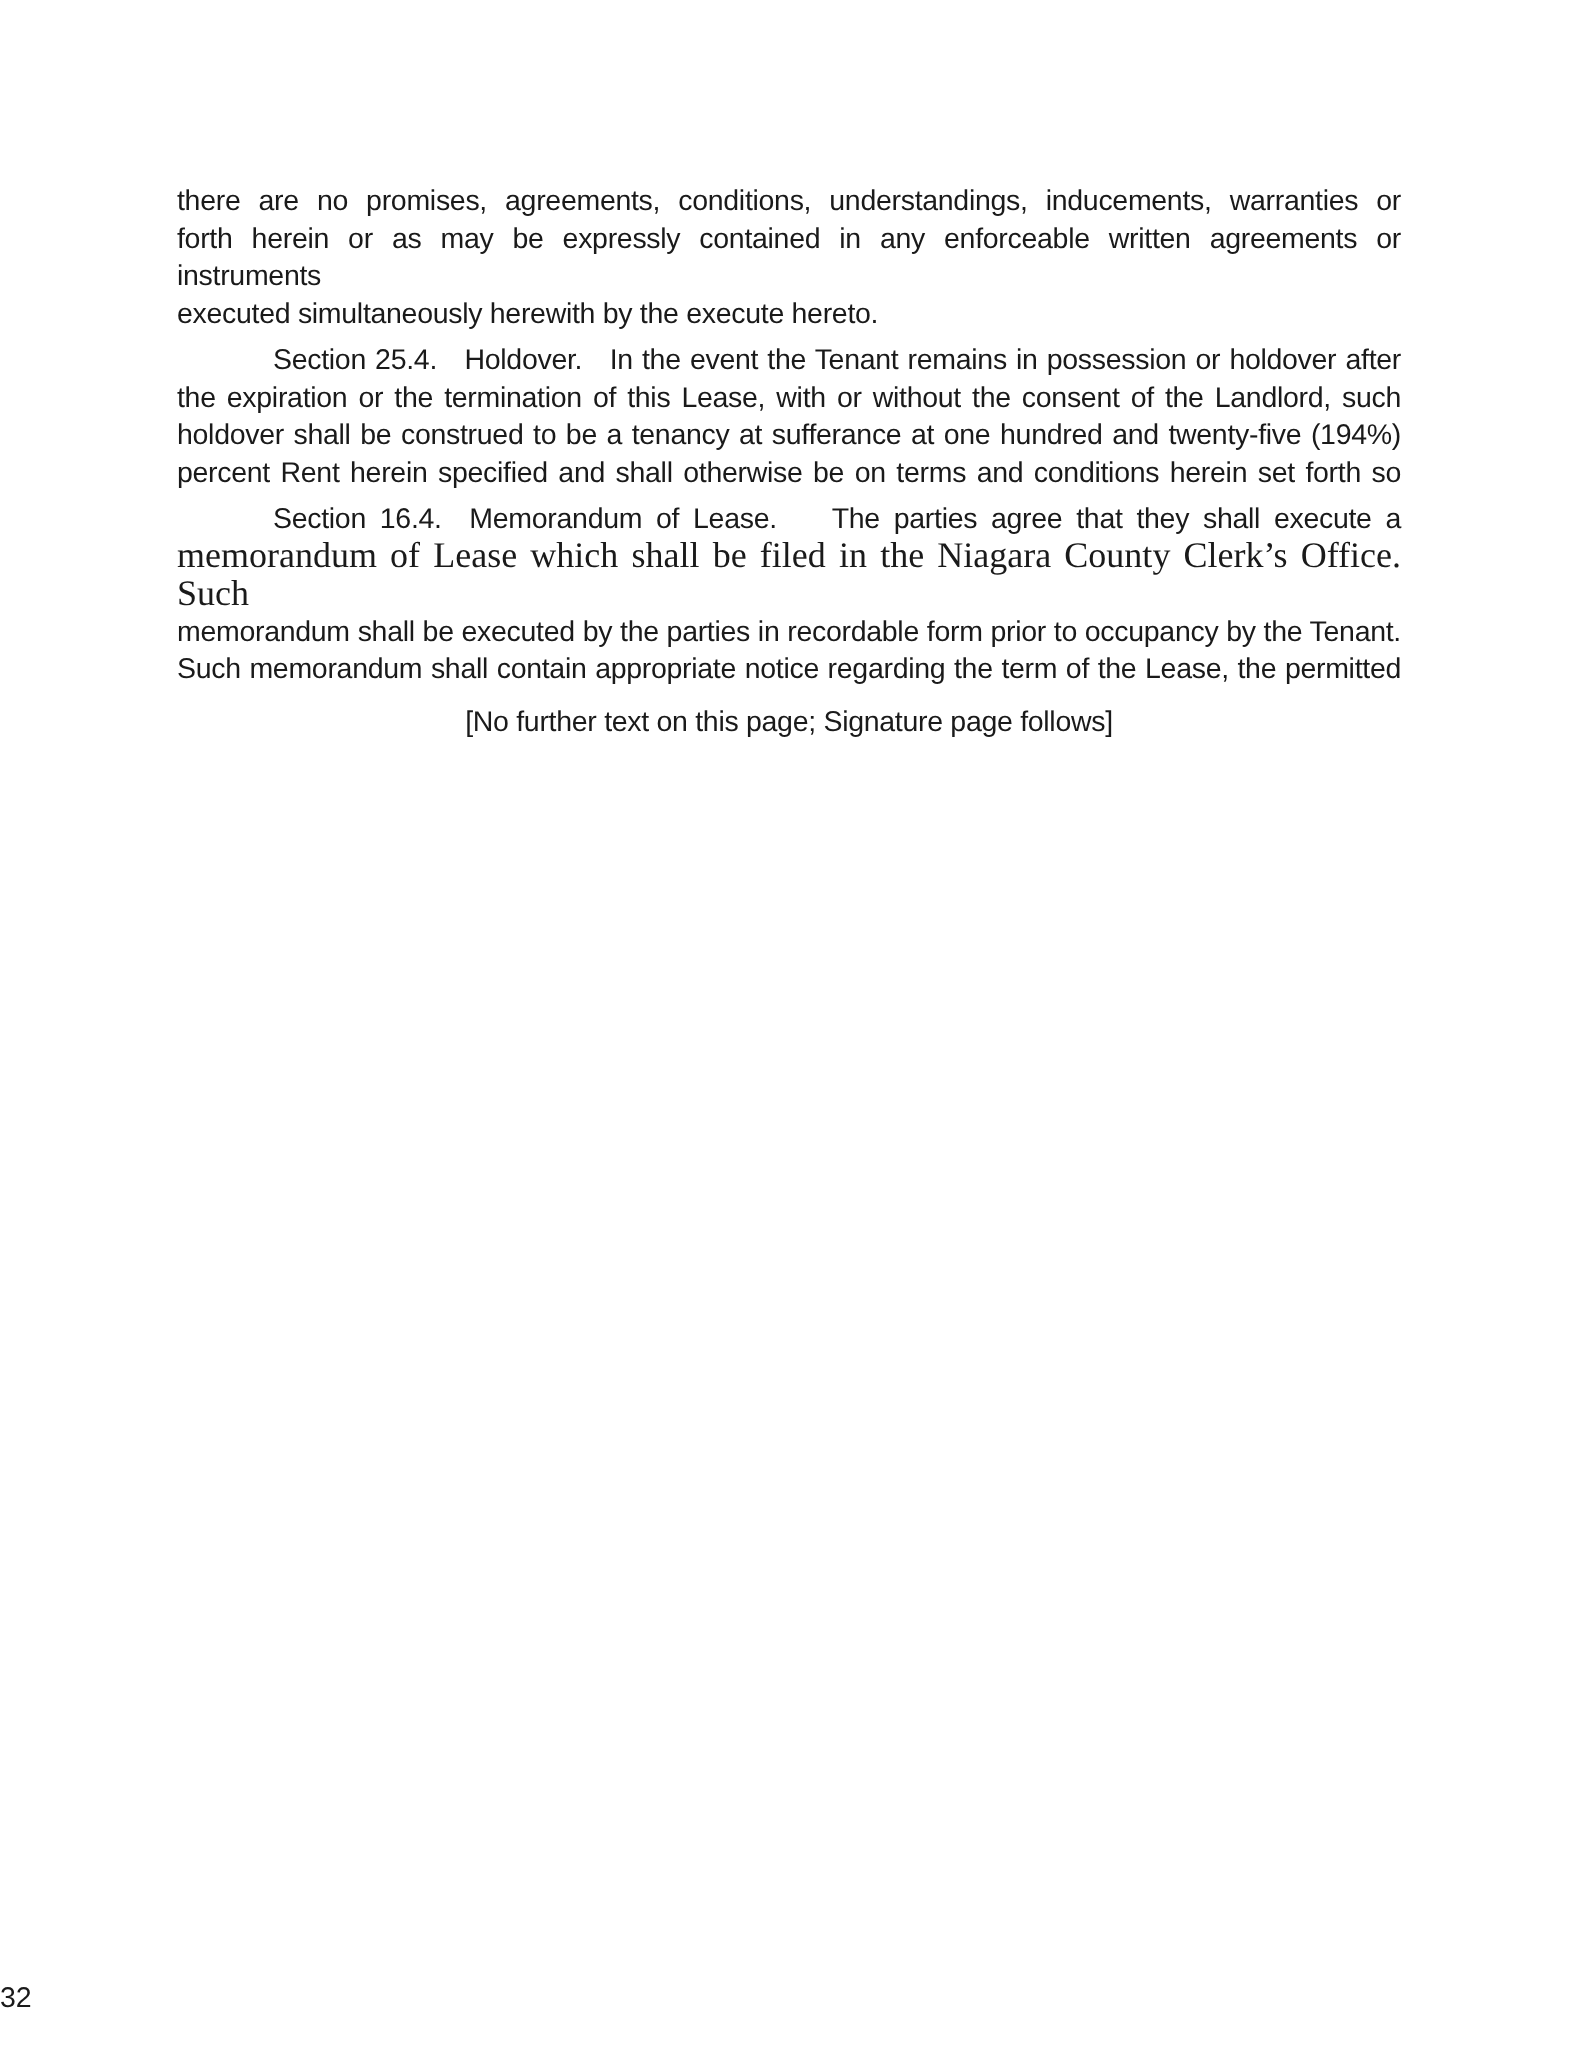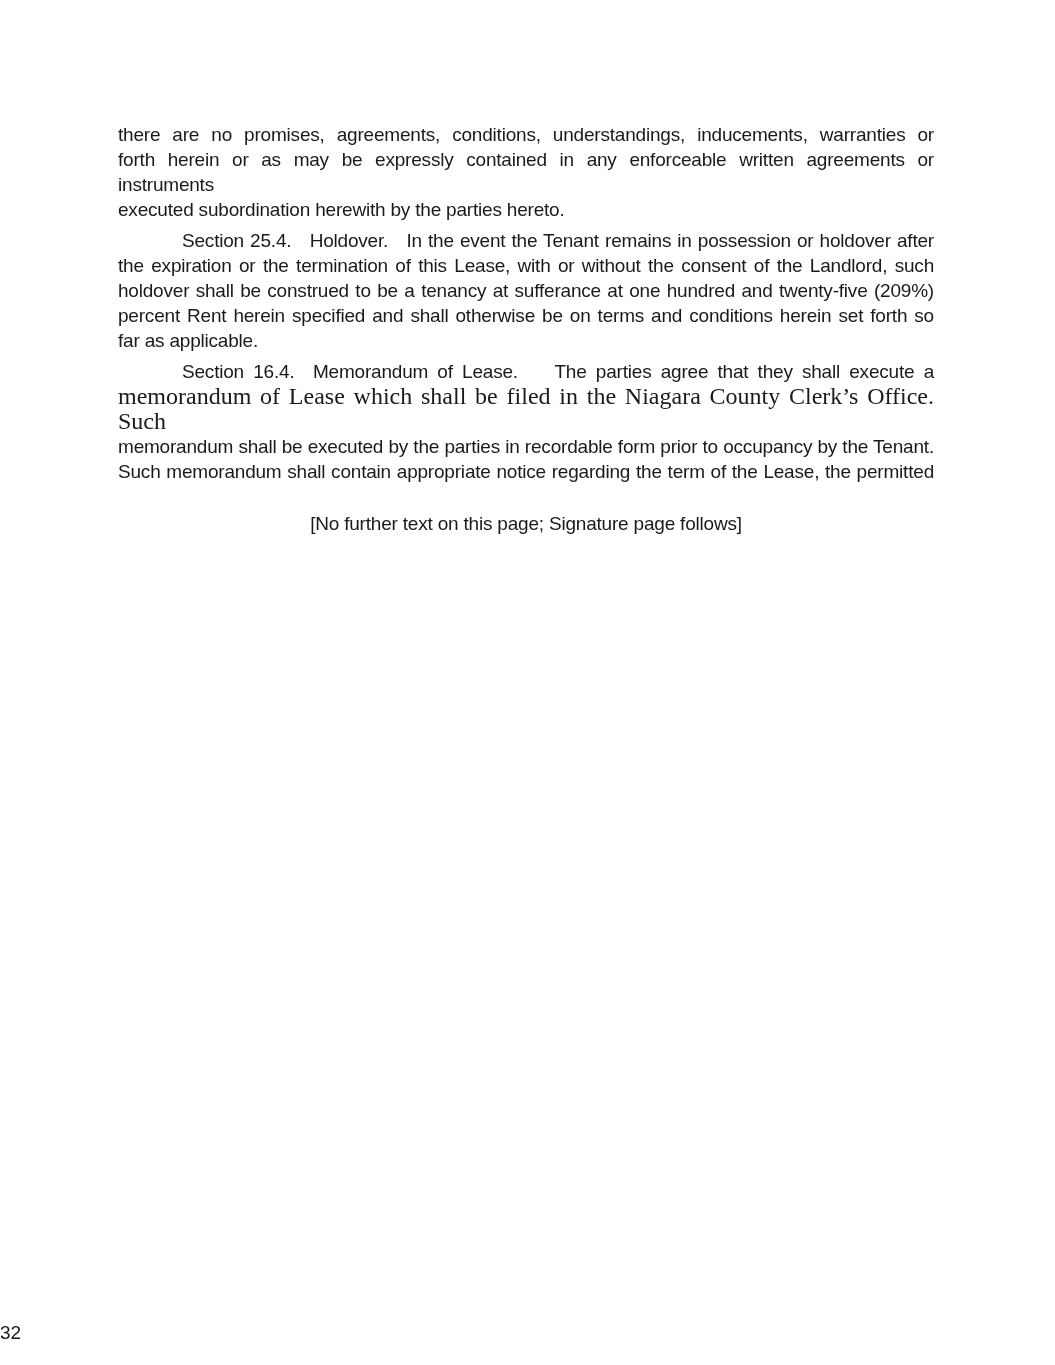--- a/index.html
+++ b/index.html
@@ -39,21 +39,21 @@
   }
   
   .indent { text-indent: 64px; }
   
   .serif {
     font-family: Liberation Serif, serif;
     font-size: 24px;
     letter-spacing: 0;
   }
   .note {
-    margin-top: 27px;
+    margin-top: 10px;
     text-align: center;
     text-align-last: center;
   }
   .page-number {
     position: absolute;
     top: 1320px;
     left: 0;
     width: 100%;
     text-align: left;
     font-size: 19px;
@@ -63,30 +63,29 @@
 </head>
 <body>
 
 <div class="page">
 
   <div class="content">
 
     <p class="para">
       <span class="line j">there are no promises, agreements, conditions, understandings, inducements, warranties or</span>
       <span class="line j">forth herein or as may be expressly contained in any enforceable written agreements or instruments</span>
-      <span class="line">executed subordination herewith by the parties hereto.</span>
+      <span class="line">executed simultaneously herewith by the execute hereto.</span>
     </p>
 
 
     <p class="para">
       <span class="line j indent">Section 25.4.   Holdover.   In the event the Tenant remains in possession or holdover after</span>
       <span class="line j">the expiration or the termination of this Lease, with or without the consent of the Landlord, such</span>
-      <span class="line j">holdover shall be construed to be a tenancy at sufferance at one hundred and twenty-five (209%)</span>
+      <span class="line j">holdover shall be construed to be a tenancy at sufferance at one hundred and twenty-five (194%)</span>
       <span class="line j">percent Rent herein specified and shall otherwise be on terms and conditions herein set forth so</span>
-      <span class="line">far as applicable.</span>
     </p>
 
     <p class="para">
       <span class="line j indent">Section 16.4.  Memorandum of Lease.    The parties agree that they shall execute a</span>
       <span class="line j serif">memorandum of Lease which shall be filed in the Niagara County Clerk’s Office.  Such</span>
       <span class="line j">memorandum shall be executed by the parties in recordable form prior to occupancy by the Tenant.</span>
       <span class="line j">Such memorandum shall contain appropriate notice regarding the term of the Lease, the permitted</span>
     </p>
 
     <div class="note">[No further text on this page; Signature page follows]</div>

